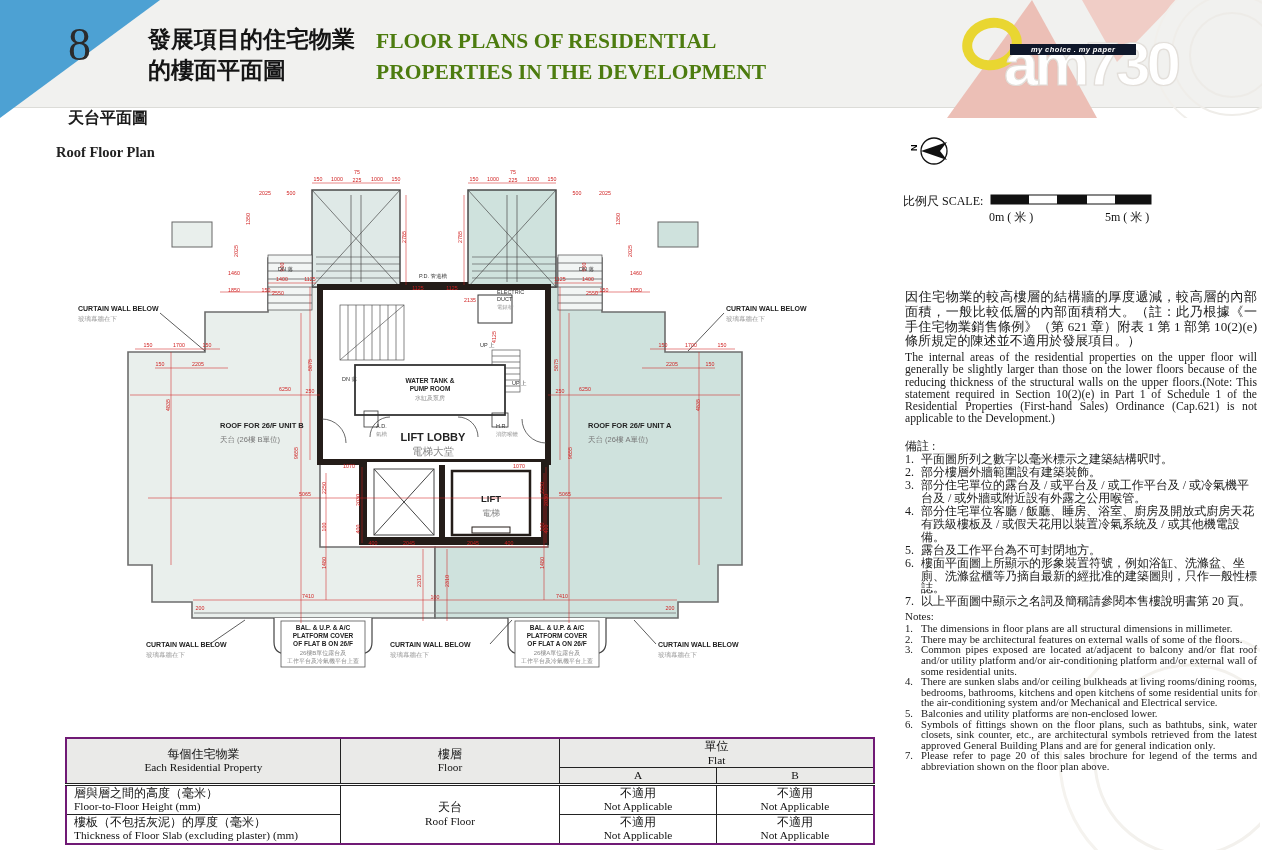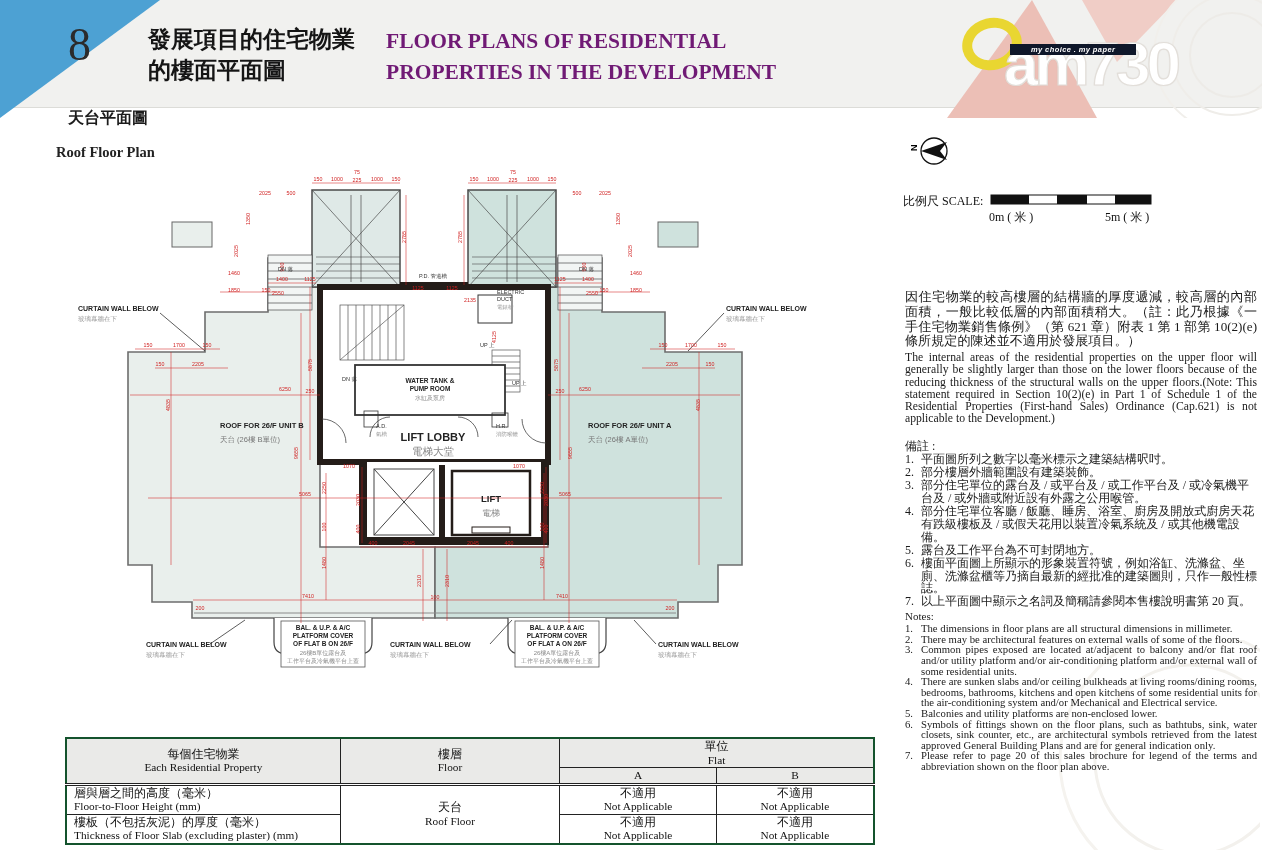--- a/index.html
+++ b/index.html
@@ -6,22 +6,22 @@
   .page{position:relative;width:1262px;height:853px;background:#fff;overflow:hidden;
         font-family:"Liberation Serif",serif;}
   
   .hdr{position:absolute;left:0;top:0;width:1262px;height:107px;background:#f1f1ef;
        border-bottom:1px solid #dcdcd8;}
   .hdr-tri{position:absolute;left:0;top:0;width:165px;height:122px;background:#4da1d3;
        clip-path:polygon(0 0,160px 0,0 118px);}
   .pagenum{position:absolute;left:68px;top:18px;font:400 46px "Liberation Serif",serif;color:#2b2b2b;}
   .t-zh{position:absolute;left:148px;top:24px;font:700 23px "Liberation Sans",sans-serif;
         color:#151515;line-height:31px;white-space:pre;}
-  .t-en{position:absolute;left:386px;top:26px;font:700 21.5px "Liberation Serif",serif;
-        color:#701a75;line-height:31px;white-space:pre;}
+  .t-en{position:absolute;left:376px;top:26px;font:700 21.5px "Liberation Serif",serif;
+        color:#4d7c0f;line-height:31px;white-space:pre;}
   
   .logo{position:absolute;right:0;top:0;width:330px;height:118px;}
   .lg-tri1{position:absolute;left:15px;top:0;width:200px;height:118px;background:#ecbfb6;
         clip-path:polygon(85px 0,0 118px,150px 118px);}
   .lg-tri2{position:absolute;left:150px;top:0;width:120px;height:70px;background:#f0cdc6;
         clip-path:polygon(0 0,95px 0,35px 62px);}
   .lg-ring{position:absolute;left:30px;top:18px;width:40px;height:32px;border:10px solid #e9d631;
         border-radius:50%;transform:rotate(-14deg);}
   .lg-tag{position:absolute;left:78px;top:44px;background:#0f172a;color:#fff;
         font:italic 700 7.5px "Liberation Sans",sans-serif;padding:1px 21px;letter-spacing:.4px;}
@@ -56,21 +56,21 @@
   .note-list-en .note-item{display:flex;font-size:10.7px;line-height:10.6px;text-align:justify;}
   .note-item .nn{flex:0 0 16px;}
   .note-item .nt{flex:1;}
   
   .sc-txt{font:12px "Liberation Serif",serif;fill:#111;}
   
   .sumtbl{position:absolute;left:65px;top:737px;width:810px;border-collapse:collapse;
       font-family:"Liberation Serif",serif;color:#111;}
   .sumtbl th,.sumtbl td{border:1px solid #222;text-align:center;padding:1px 4px;}
   .sumtbl th{background:#eaeae8;font-weight:400;}
-  .sumtbl{border:2px solid #14532d;}
+  .sumtbl{border:2px solid #701a75;}
   .sumtbl .dbl{border-bottom:3px double #222;}
   .cell-zh{display:block;font-size:12px;line-height:13.5px;}
   .cell-en{display:block;font-size:11.3px;line-height:12.5px;}
   .leftcell{text-align:left !important;padding-left:7px !important;}
 </style>
 </head>
 <body>
 
 <div class="page">
 

